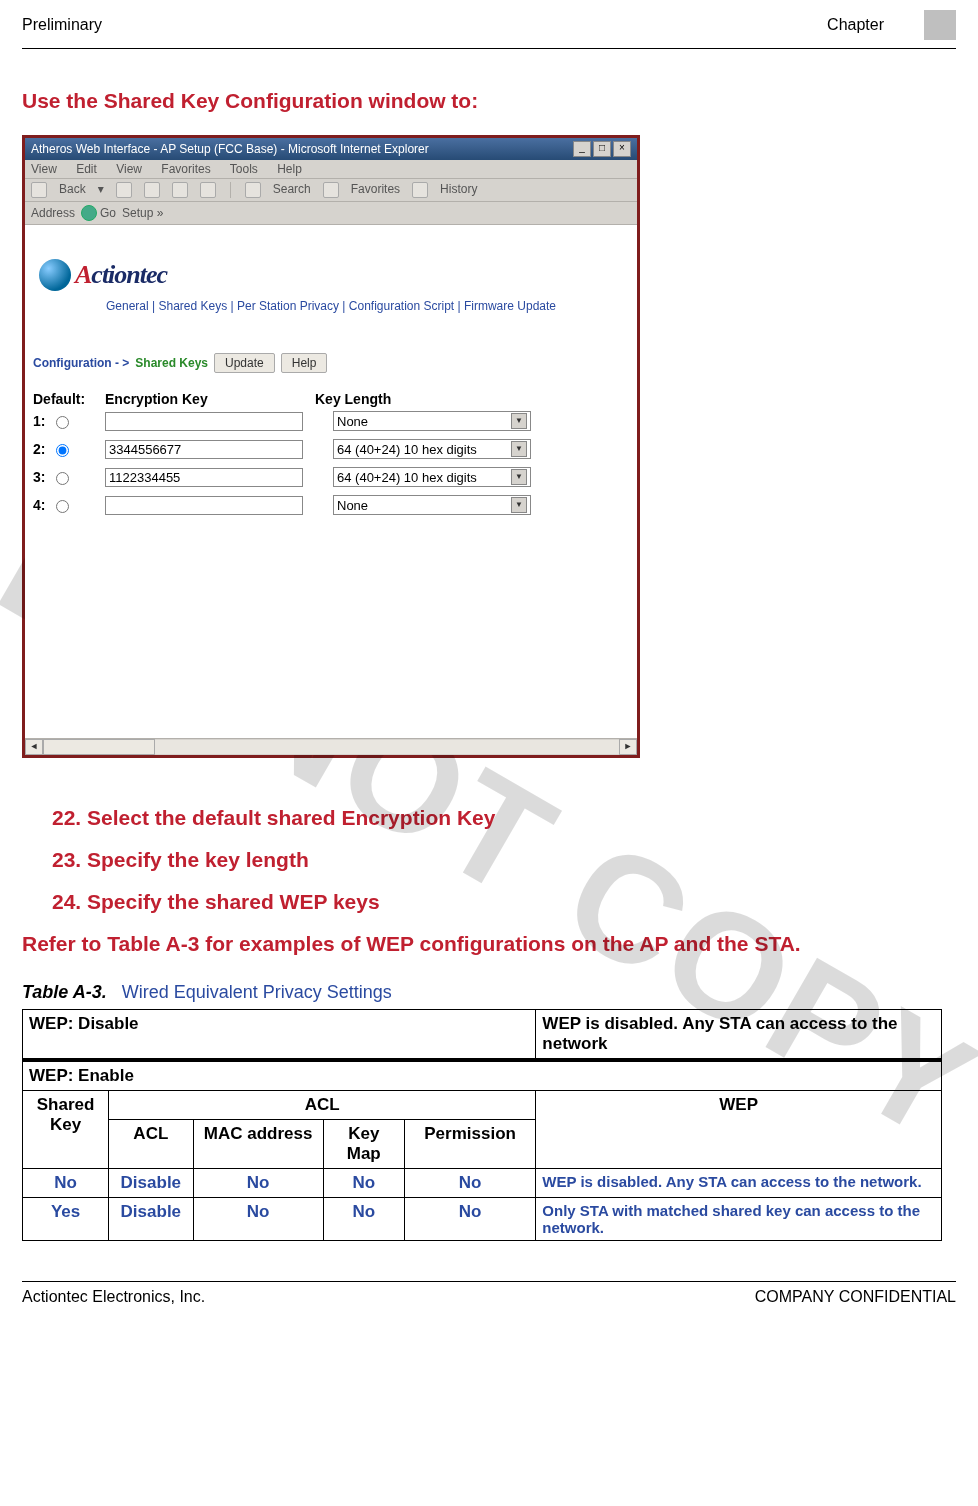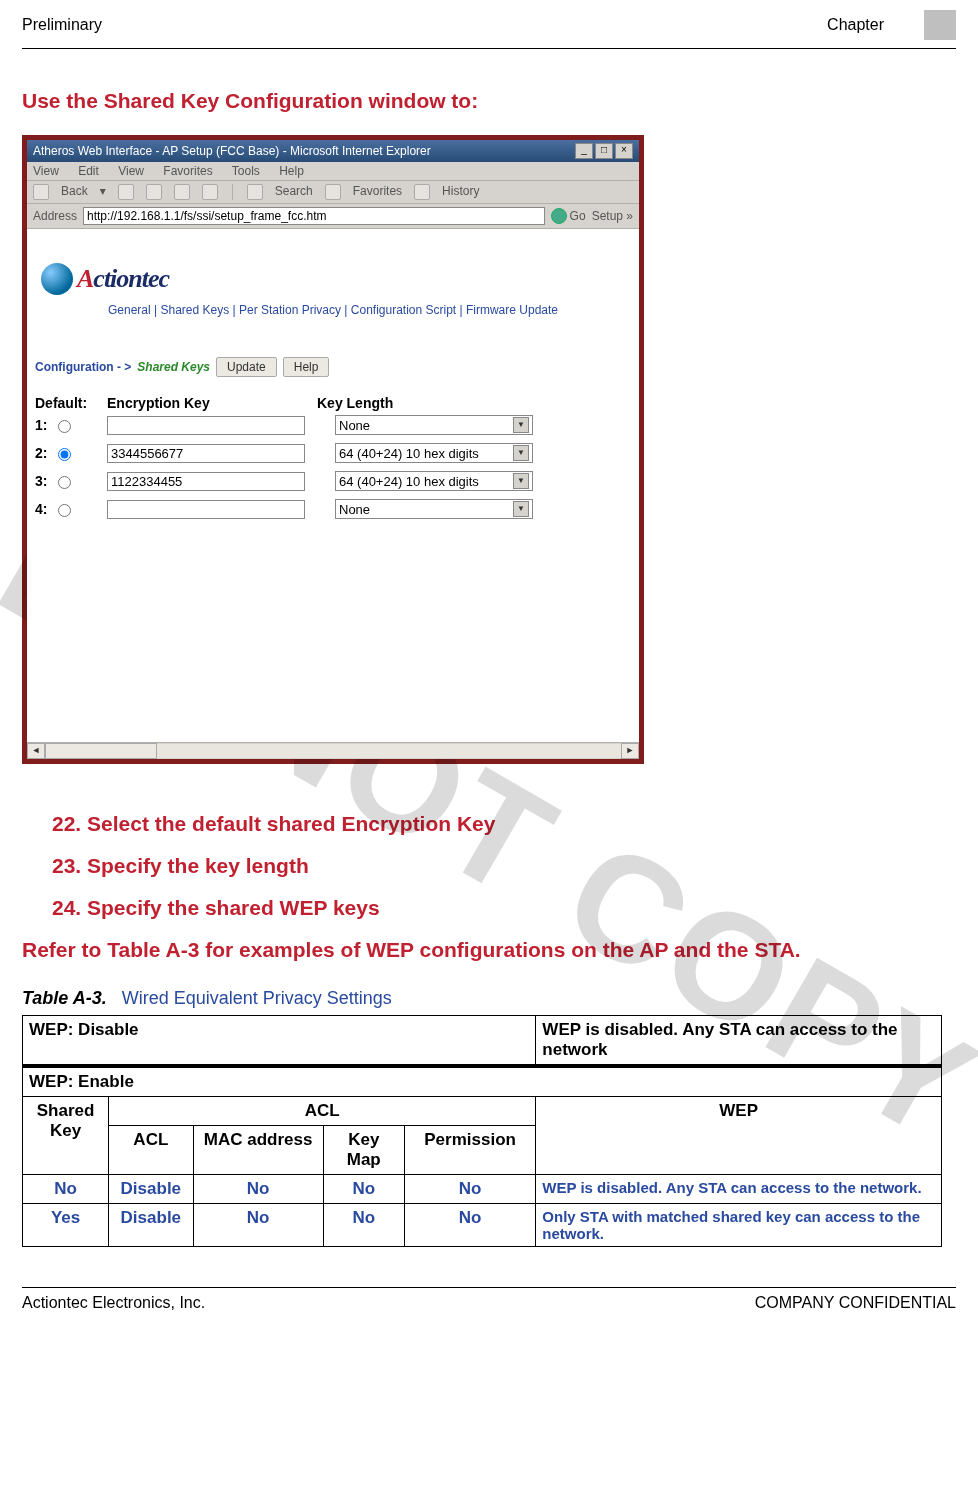--- a/index.html
+++ b/index.html
@@ -32,21 +32,21 @@
 .section-title {
   font-family: Arial, sans-serif;
   font-size: 21px;
   font-weight: bold;
   color: #c02030;
   margin-bottom: 22px;
 }
 .ie-window {
   width: 612px;
   background: #d6d3ce;
-  border: 5px solid #7f1d1d;
+  border: 3px solid #7f1d1d;
   font-family: Tahoma, Arial, sans-serif;
   font-size: 12px;
   color: #333;
 }
 .ie-titlebar {
   background: linear-gradient(#4a6fa0, #274b75);
   color:#fff;
   padding: 3px 6px;
   display:flex;
   justify-content:space-between;
@@ -66,21 +66,21 @@
 .ie-addr .gobtn .gocircle { width:14px; height:14px; border-radius:50%; background:#4a8; border:1px solid #2a6;}
 .ie-content { background:#fff; padding:10px 8px 0 8px; height:520px; position:relative; }
 .brand { display:flex; align-items:center; gap:4px; margin:24px 6px 8px 6px; }
 .brand-logo { width:32px; height:32px; border-radius:50%; background: radial-gradient(circle at 30% 30%, #8cf 0%, #069 70%); position:relative; }
 .brand-text { font-family: "Times New Roman", serif; font-size:26px; font-style:italic; font-weight:bold; color:#1a2b66; }
 .tabs-up { text-align:center; font-size:12px; color:#666; margin-top:6px;}
 .tabs-up span { padding:2px 8px; border:1px solid #ccc; background:#f2efe9; display:inline-block;}
 .tabs-sub { text-align:center; font-size:12px; color:#2a4aa0; margin-top:6px; }
 .cfg-row { margin-top:40px; display:flex; align-items:center; gap:6px;}
 .cfg-row .lbl-conf { font-weight:bold; color:#2a4aa0;}
-.cfg-row .lbl-sk { font-weight:bold; color:#2a8a2a;font-style:italic;}
+.cfg-row .lbl-sk { font-weight:bold; color:#2a8a2a;}
 .cfg-btn { display:inline-block; padding:2px 10px; background:#ece9e2; border:1px solid #aaa; border-radius:2px; font-size:12px;}
 .keys-table { margin-top:18px; font-size:14px; color:#000;}
 .keys-header { display:flex; font-weight:bold; }
 .keys-header .col1 { width:72px; }
 .keys-header .col2 { width:210px; }
 .keys-header .col3 { width:180px; }
 .key-row { display:flex; align-items:center; height:28px; }
 .key-row .col1 { width:72px; display:flex; align-items:center; gap:6px; font-weight:bold;}
 .key-row .col2 { width:210px; }
 .key-row .col2 input { width:190px; padding:1px 3px; border:1px solid #888; font-size:13px;}
@@ -181,21 +181,20 @@
         <span class="sep"></span>
         <span class="ic"></span>
         <span>Search</span>
         <span class="ic"></span>
         <span>Favorites</span>
         <span class="ic"></span>
         <span>History</span>
       </div>
       <div class="ie-addr">
         <span>Address</span>
-        <input value="http://192.168.1.1/fs/ssi/setup_frame_fcc.htm" style="">
         <span class="gobtn">
           <span class="gocircle"></span>
           <span>Go</span>
         </span>
         <span><span>Setup</span> »</span>
       </div>
       <div class="ie-content">
         <div class="brand">
           <span class="brand-logo"></span>
           <span class="brand-text" style="letter-spacing:-1px;">

